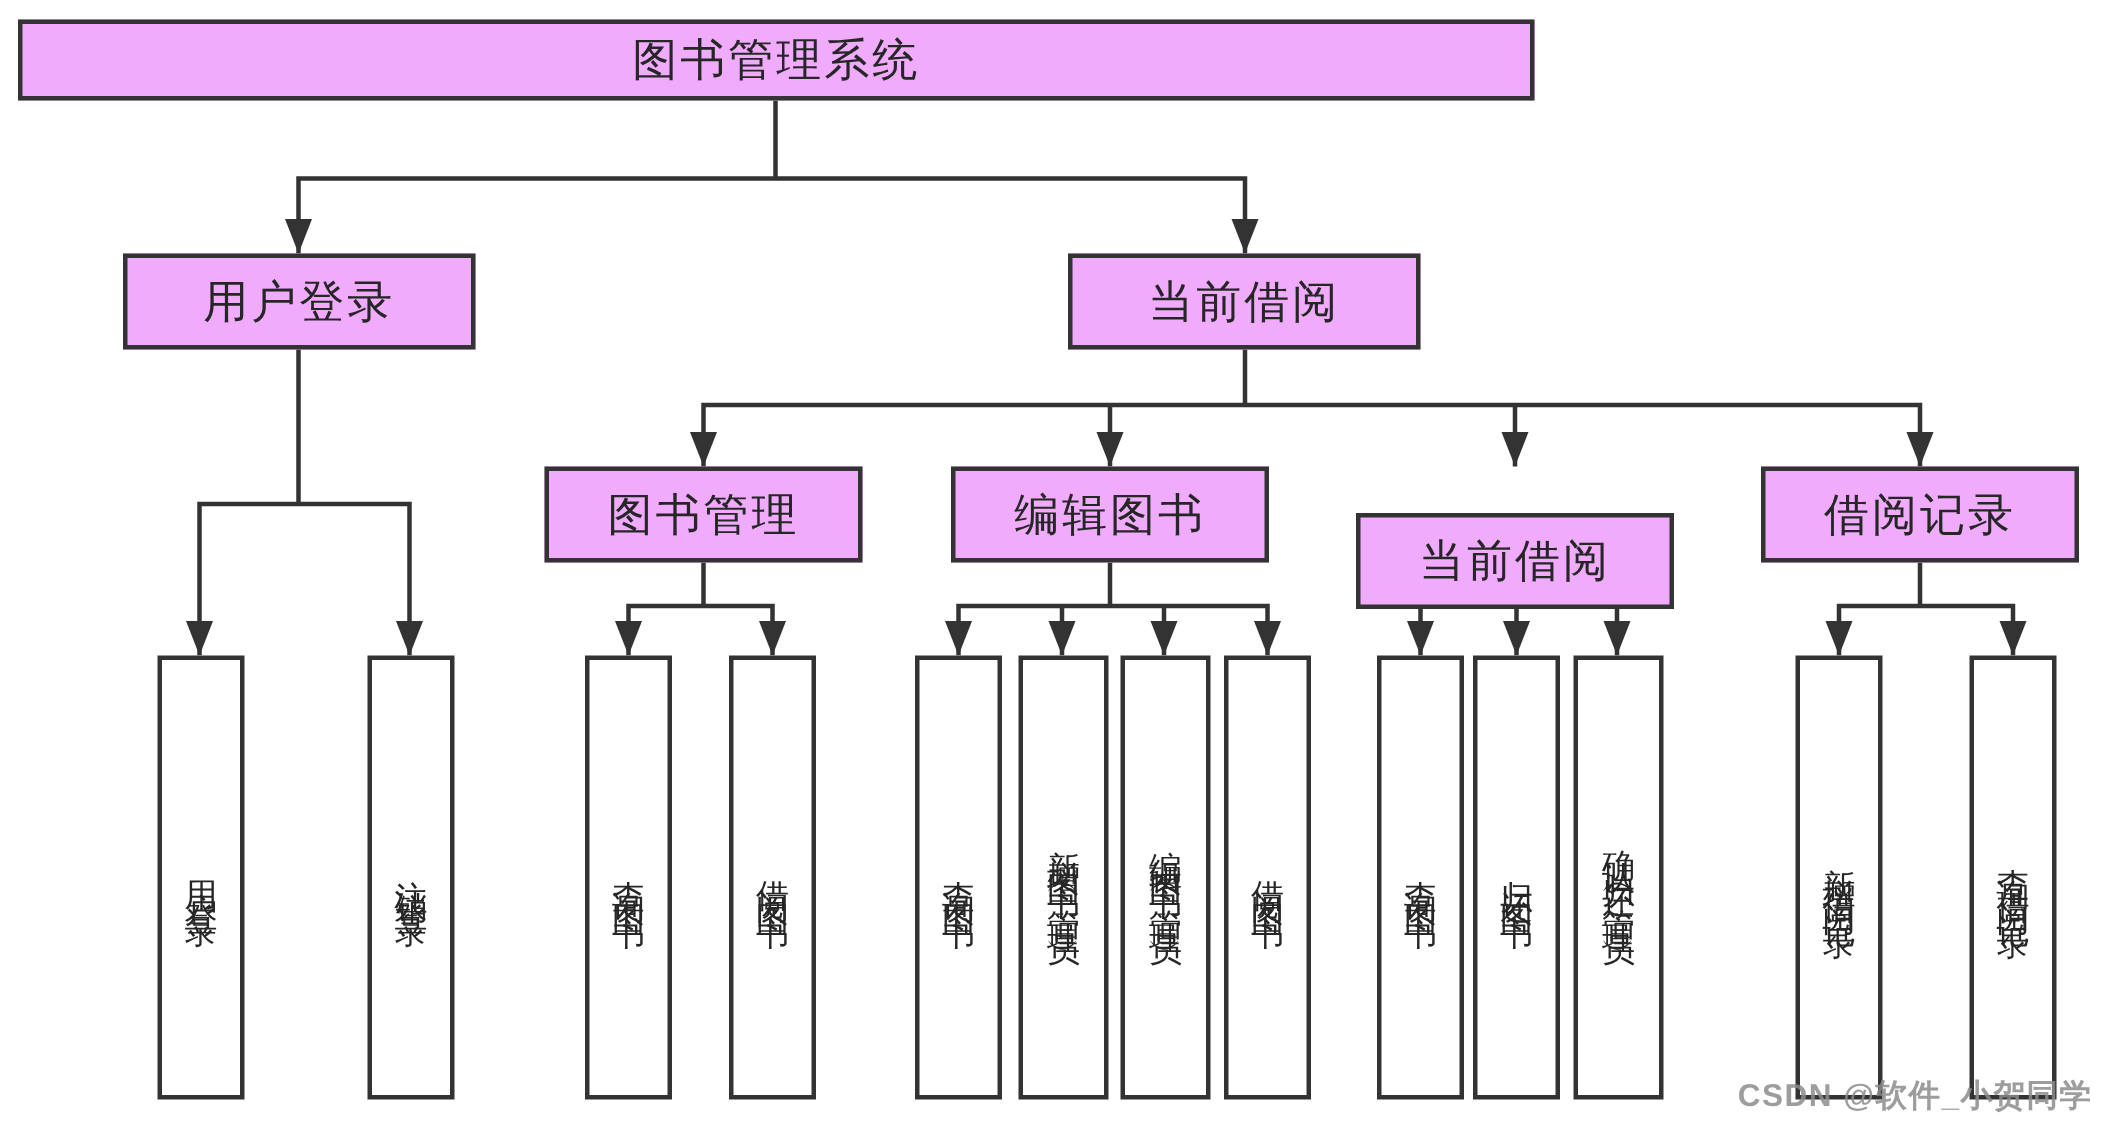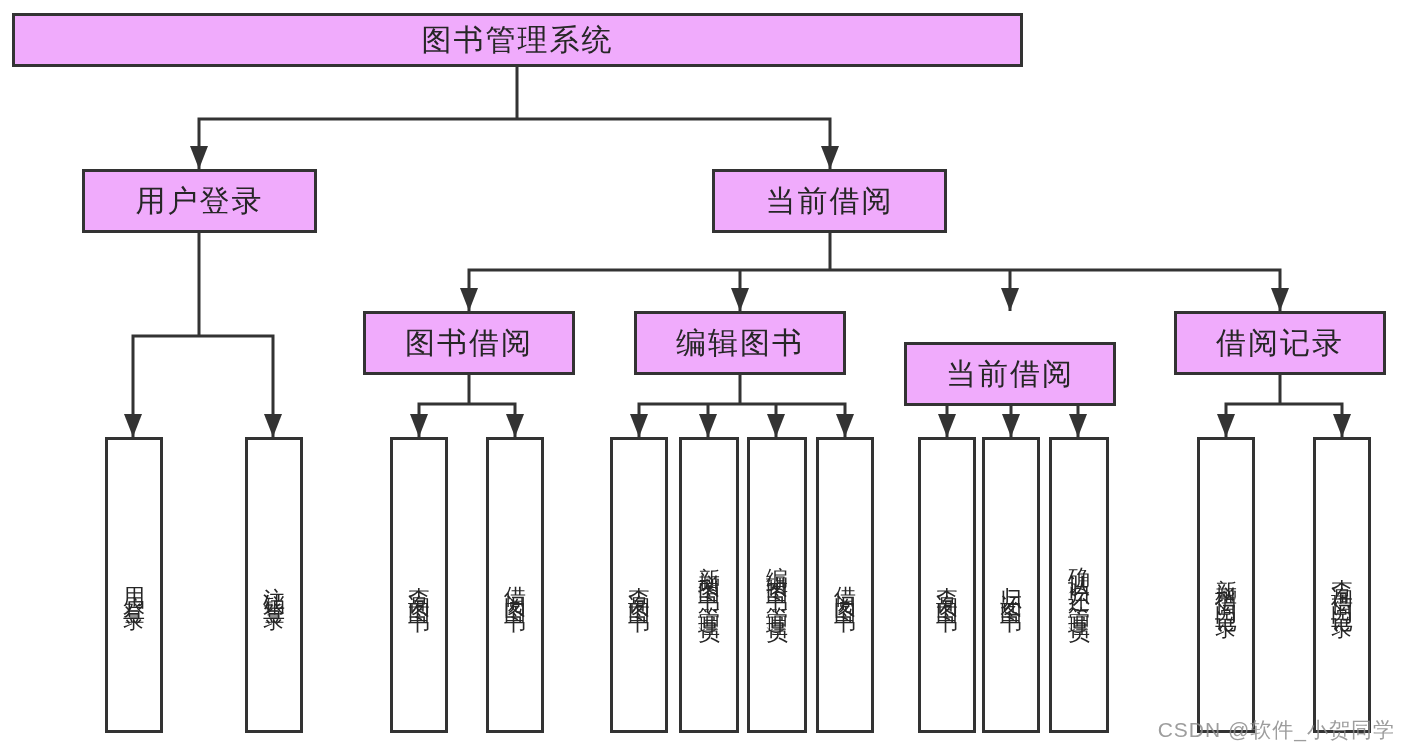--- a/index.html
+++ b/index.html
@@ -50,20 +50,21 @@
     color: #262626;
   }
   .watermark {
     position: absolute;
     right: 10px;
     bottom: 3px;
     font-size: 21px;
     letter-spacing: 1px;
     color: rgba(140, 140, 140, 0.85);
     white-space: nowrap;
+    font-weight: bold;
   }
 </style>
 </head>
 <body>
 
 <div class="canvas">
 
   <svg class="connectors" viewBox="0 0 1405 747" xmlns="http://www.w3.org/2000/svg">
     <defs>
       <polygon id="arrow" points="-9,-23 9,-23 0,0"></polygon>
@@ -105,21 +106,21 @@
       <use href="#arrow" transform="translate(1226,437)"></use>
       <use href="#arrow" transform="translate(1342,437)"></use>
     </g>
   </svg>
 
   <div class="hbox" style="left:12px; top:13px; width:1011px; height:54px;">图书管理系统</div>
 
   <div class="hbox" style="left:82px; top:169px; width:235px; height:64px;">用户登录</div>
   <div class="hbox" style="left:712px; top:169px; width:235px; height:64px;">当前借阅</div>
 
-  <div class="hbox" style="left:363px; top:311px; width:212px; height:64px;">图书借阅</div>
+  <div class="hbox" style="left:363px; top:311px; width:212px; height:64px;">图书管理</div>
   <div class="hbox" style="left:634px; top:311px; width:212px; height:64px;">编辑图书</div>
   <div class="hbox" style="left:904px; top:311px; width:212px; height:64px;margin-top:31px;">当前借阅</div>
   <div class="hbox" style="left:1174px; top:311px; width:212px; height:64px;">借阅记录</div>
 
   <div class="vbox" style="left:105px;">
     <span>用户登录</span>
   </div>
   <div class="vbox" style="left:245px;">
     <span>注销登录</span>
   </div>

